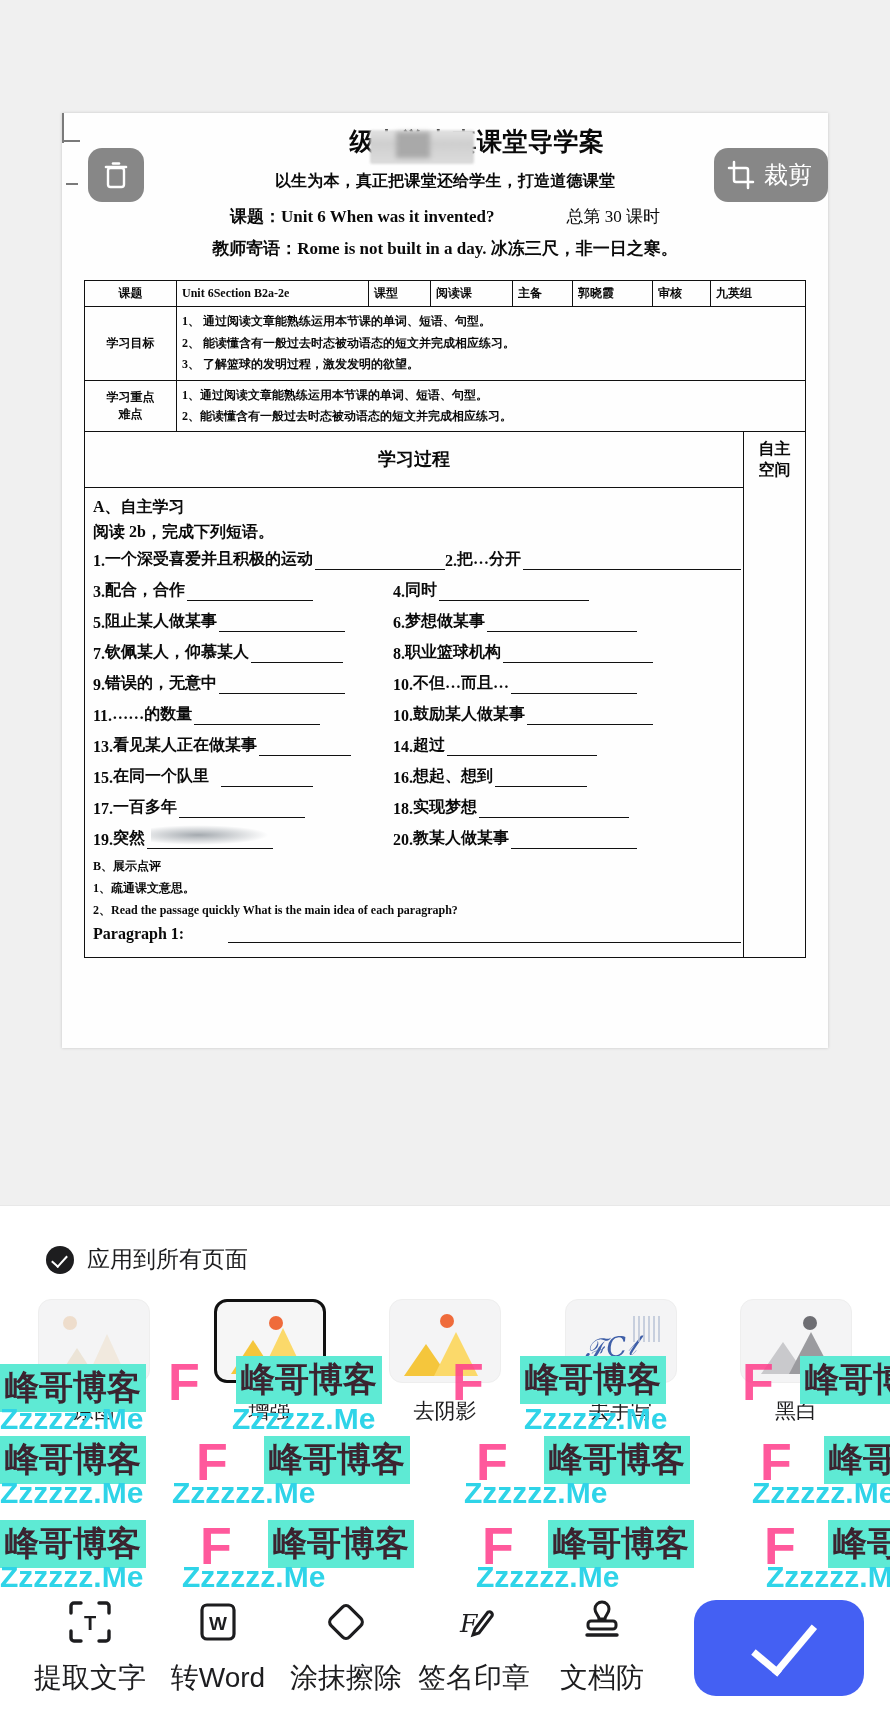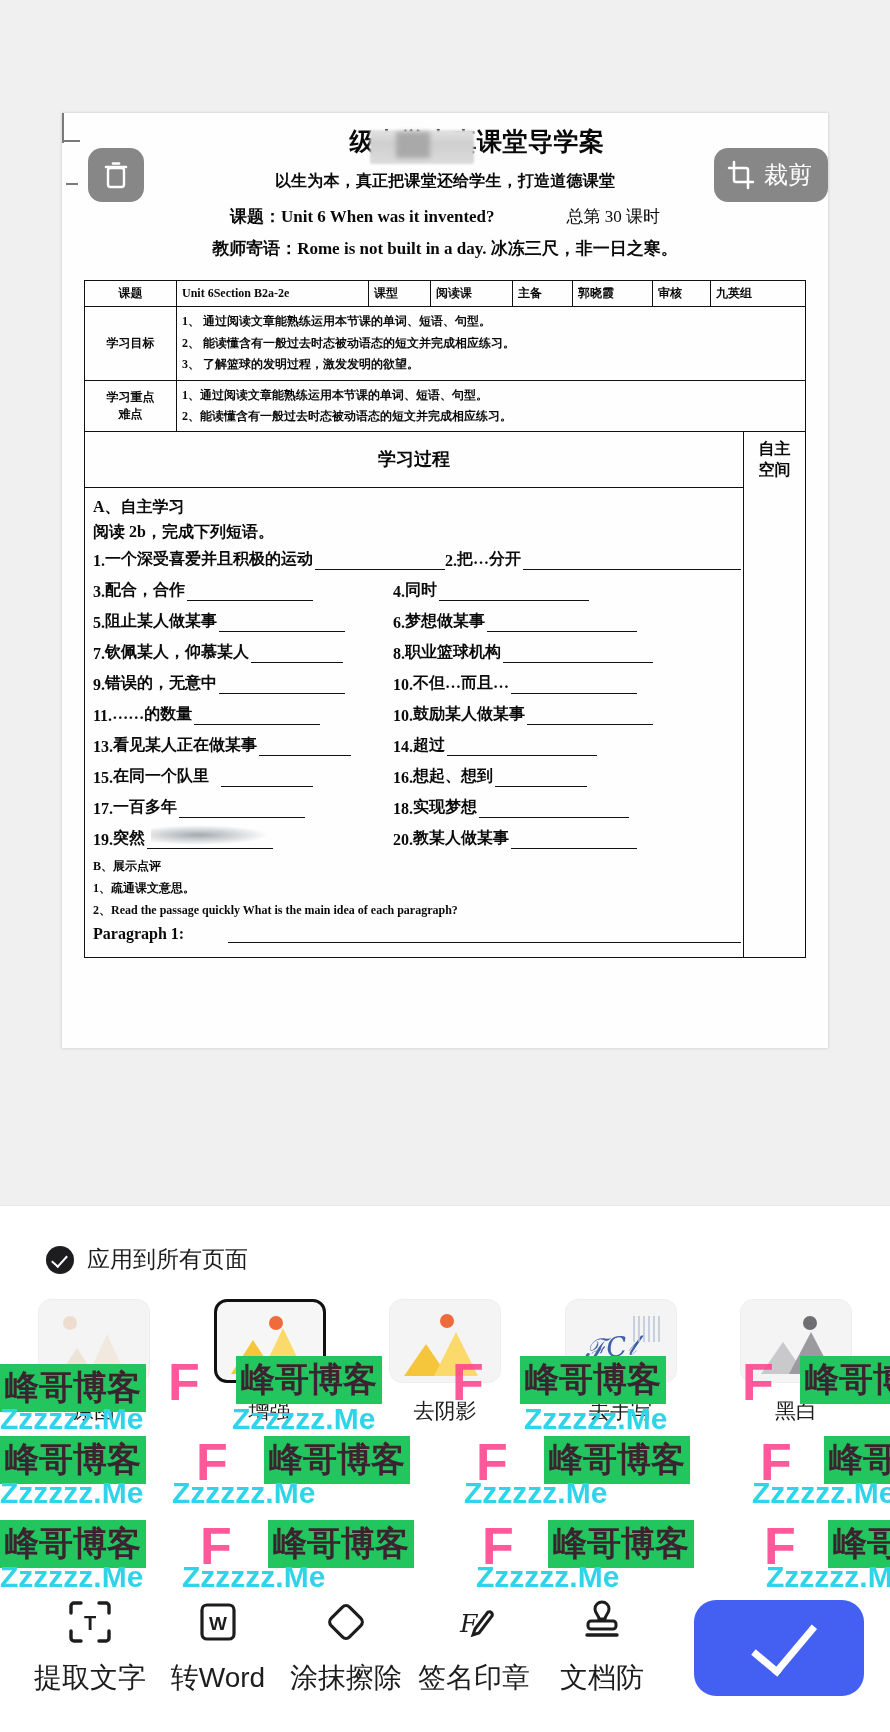--- a/index.html
+++ b/index.html
@@ -188,21 +188,21 @@
   }
 
   
   .wm{
     position:absolute; pointer-events:none; user-select:none;
     font-family:"Liberation Sans",sans-serif; font-weight:bold;
     white-space:nowrap;
   }
   .wm-pink{ color:#ff3d8b; }
   .wm-cyan{ color:#2fd4e8; }
-  .wm-box{ background:#22c55e; color:#3b2430; padding:1px 5px; }
+  .wm-box{ background:#5eead4; color:#3b2430; padding:1px 5px; }
 </style>
 </head>
 <body>
 
 <div id="app">
 
   <div class="preview-area">
 
     <div class="page-sheet">
       <div class="doc">

